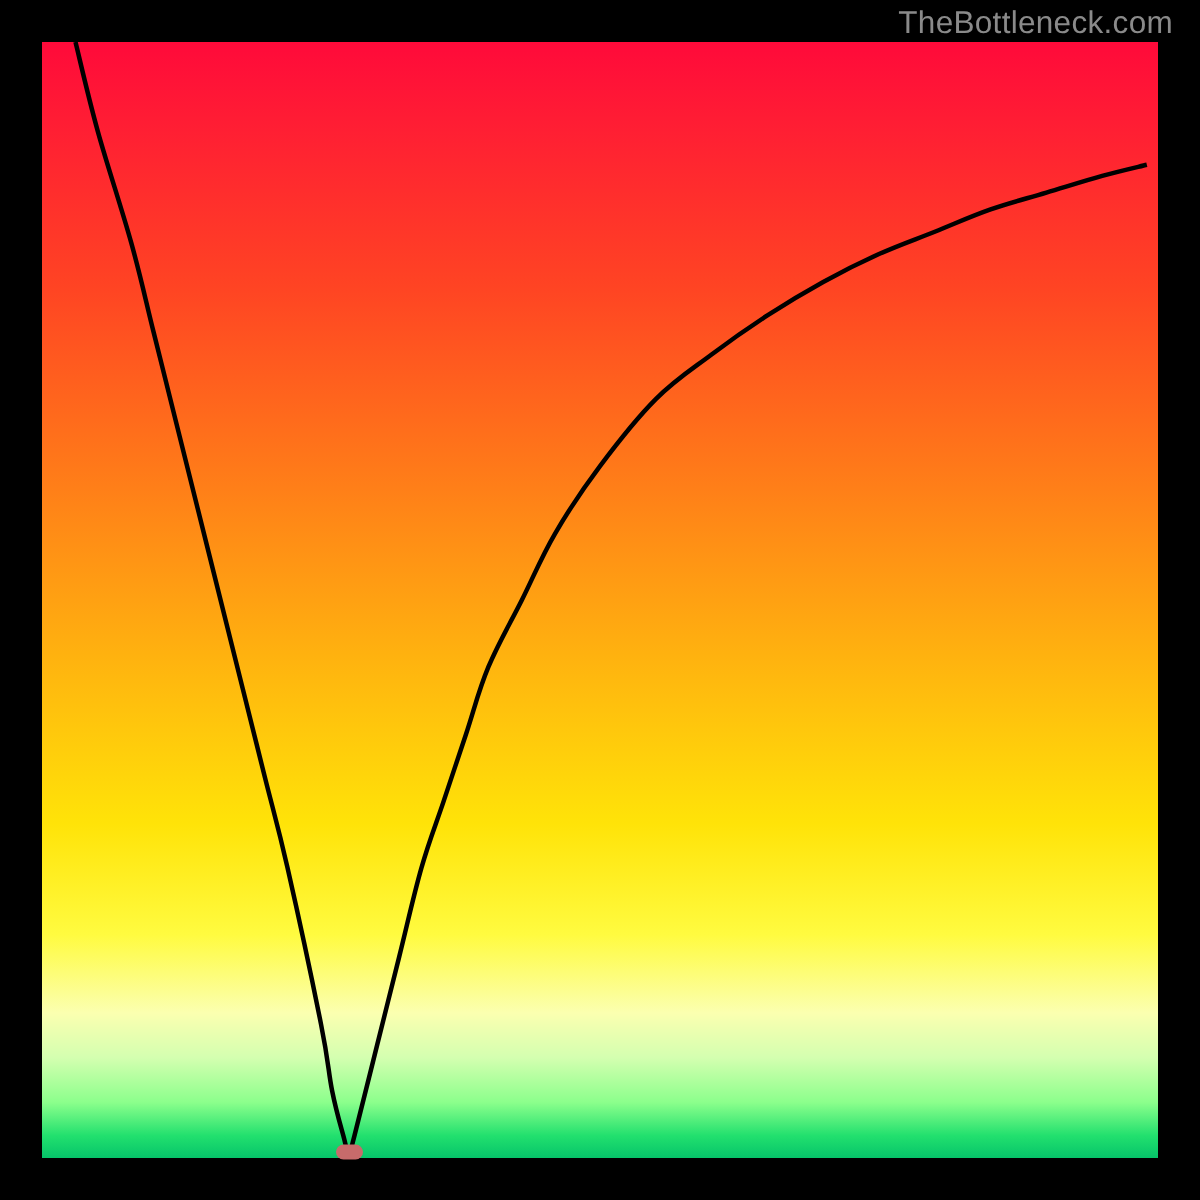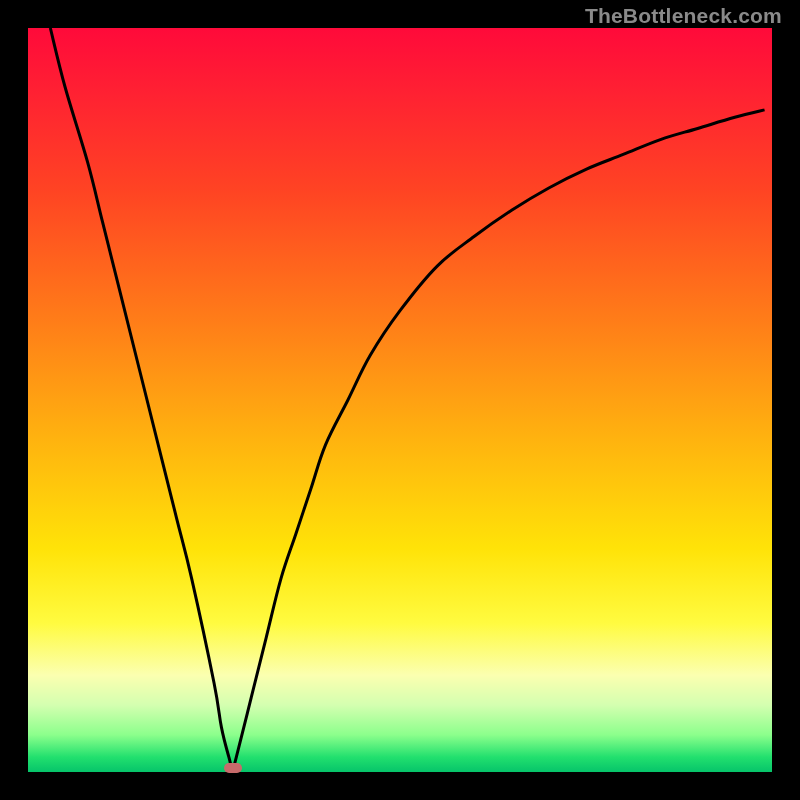--- a/index.html
+++ b/index.html
@@ -41,21 +41,21 @@
       #22e06e 98%,
       #06c46a 100%
     );
   }
   .watermark {
     position: absolute;
     top: 4px;
     right: 18px;
     color: #8a8a8a;
     font-size: 21px;
-    font-weight: 700;
+    font-weight: 400;
     letter-spacing: 0.2px;
     user-select: none;
   }
   svg.curve {
     position: absolute;
     top: 0;
     left: 0;
     width: 744px;
     height: 744px;
   }

